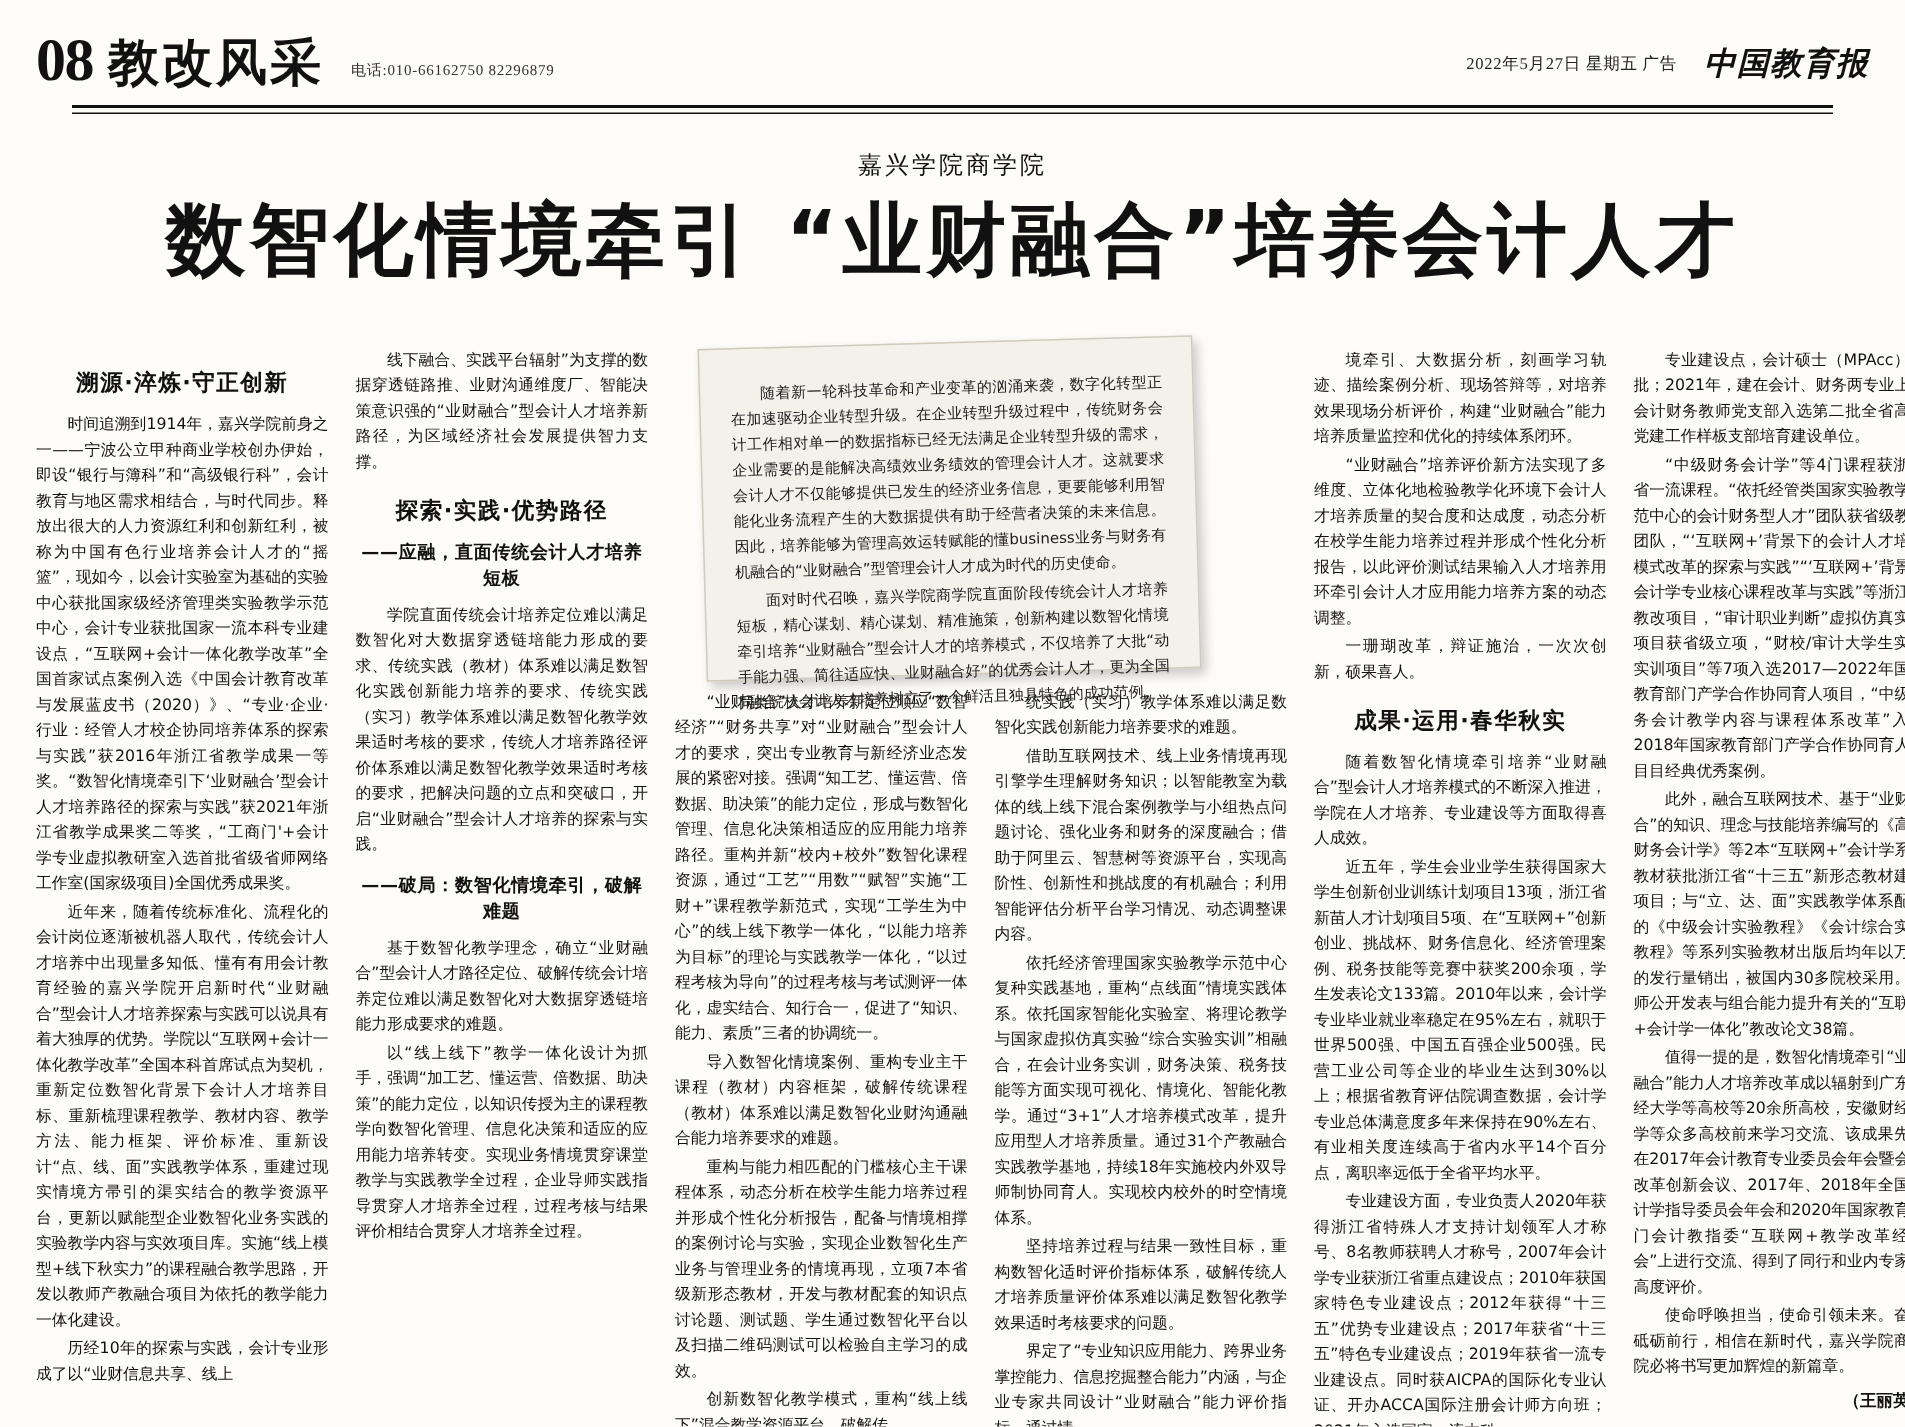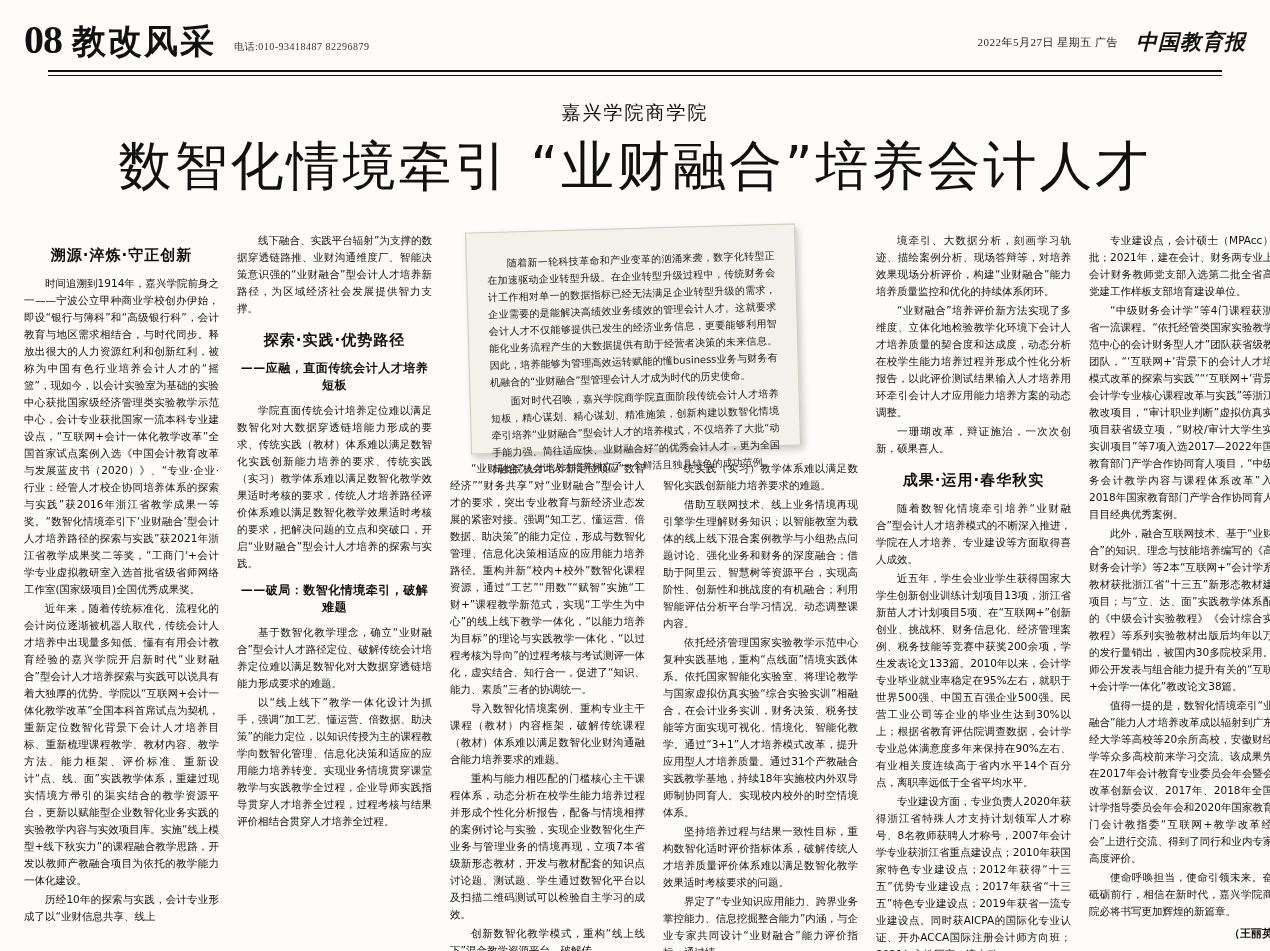--- a/index.html
+++ b/index.html
@@ -39,23 +39,23 @@
     position:absolute;left:24px;right:24px;top:70px;height:0;
     border-top:2px solid #111;
   }
   .mast-rule2{
     position:absolute;left:24px;right:24px;top:75px;height:0;
     border-top:1px solid #111;
   }
 
   
   .headline-block{margin-top:28px;text-align:center;}
-  .kicker{font-size:19px;letter-spacing:2px;margin-bottom:10px;font-family:"DejaVu Sans",sans-serif;}
+  .kicker{font-size:16px;letter-spacing:2px;margin-bottom:10px;font-family:"DejaVu Sans",sans-serif;}
   .headline{
-    font-size:53px;font-weight:normal;letter-spacing:3px;line-height:1.15;
+    font-size:53px;font-weight:bold;letter-spacing:3px;line-height:1.15;
     font-family:"DejaVu Sans", sans-serif;
   }
 
   
   .cols{
     position:absolute;left:24px;right:24px;top:232px;bottom:10px;
     display:flex;gap:18px;
   }
   .col{width:195px;flex:0 0 195px;position:relative;}
   .col-text{
@@ -95,21 +95,21 @@
 </style>
 </head>
 <body>
 
 <div class="page">
 
   <div class="masthead">
     <div class="mast-left">
       <span class="page-num">08</span>
       <span class="section-name">教改风采</span>
-      <span class="mast-phone">电话:010-93418487  82296879</span>
+      <span class="mast-phone">电话:010-66162750  82296879</span>
     </div>
     <div class="mast-right">
       <span class="mast-date">2022年5月27日  星期五  广告</span>
       <span class="paper-name">中国教育报</span>
     </div>
     <div class="mast-rule"></div>
     <div class="mast-rule2"></div>
   </div>
 
   <div class="headline-block">

